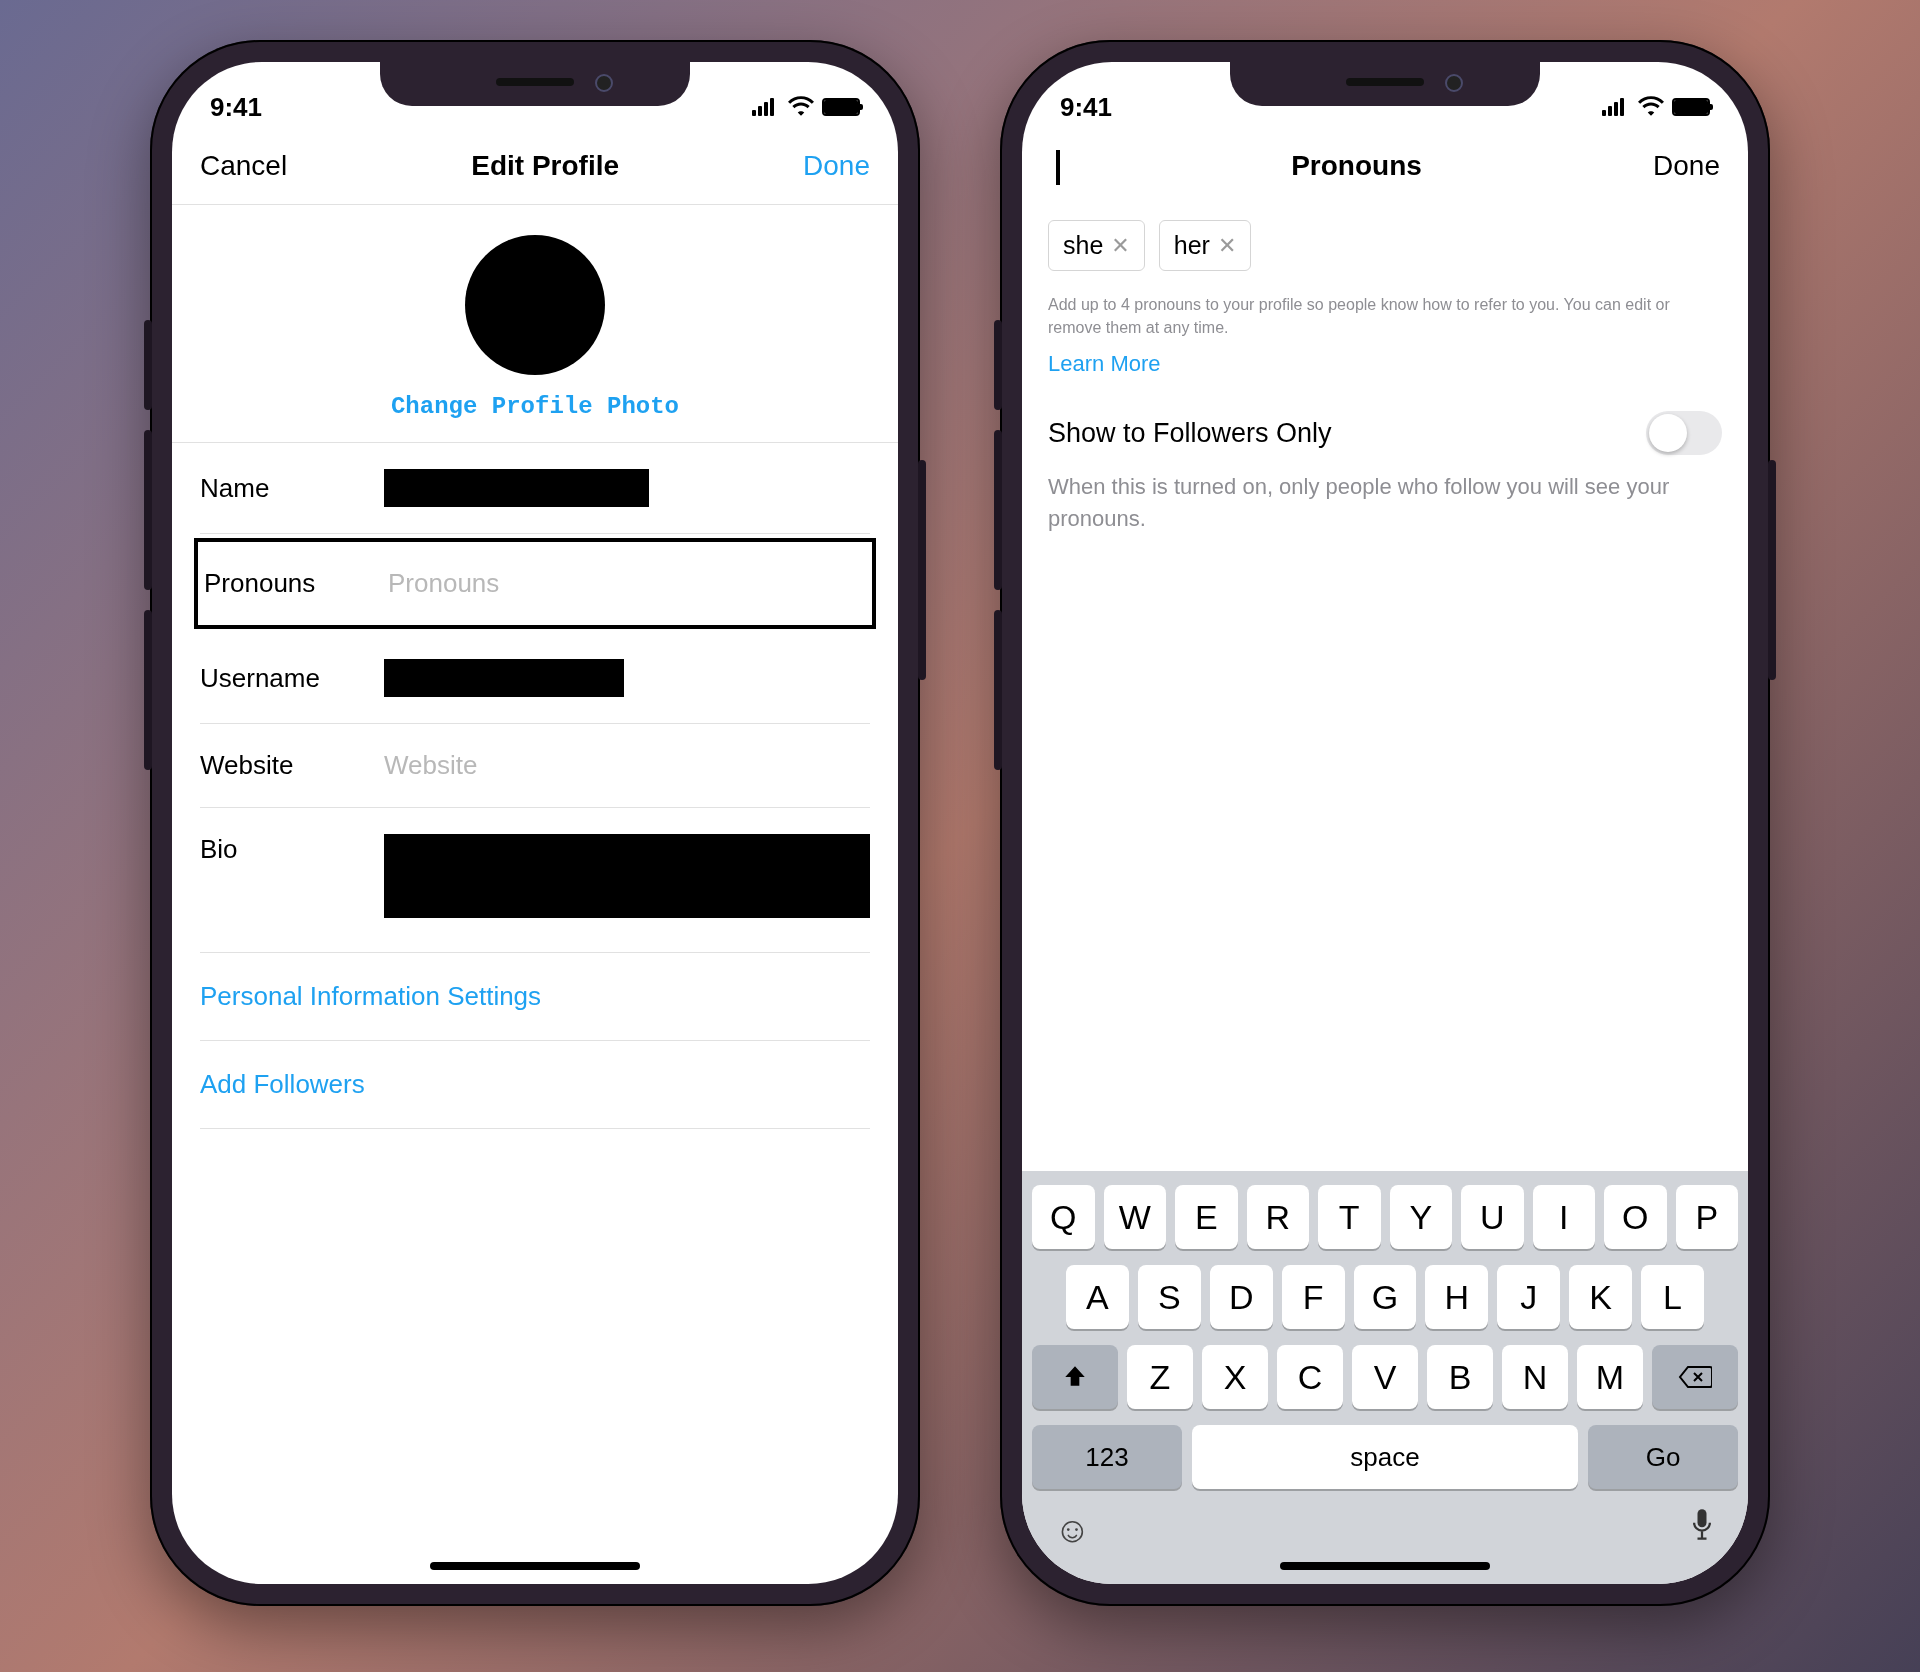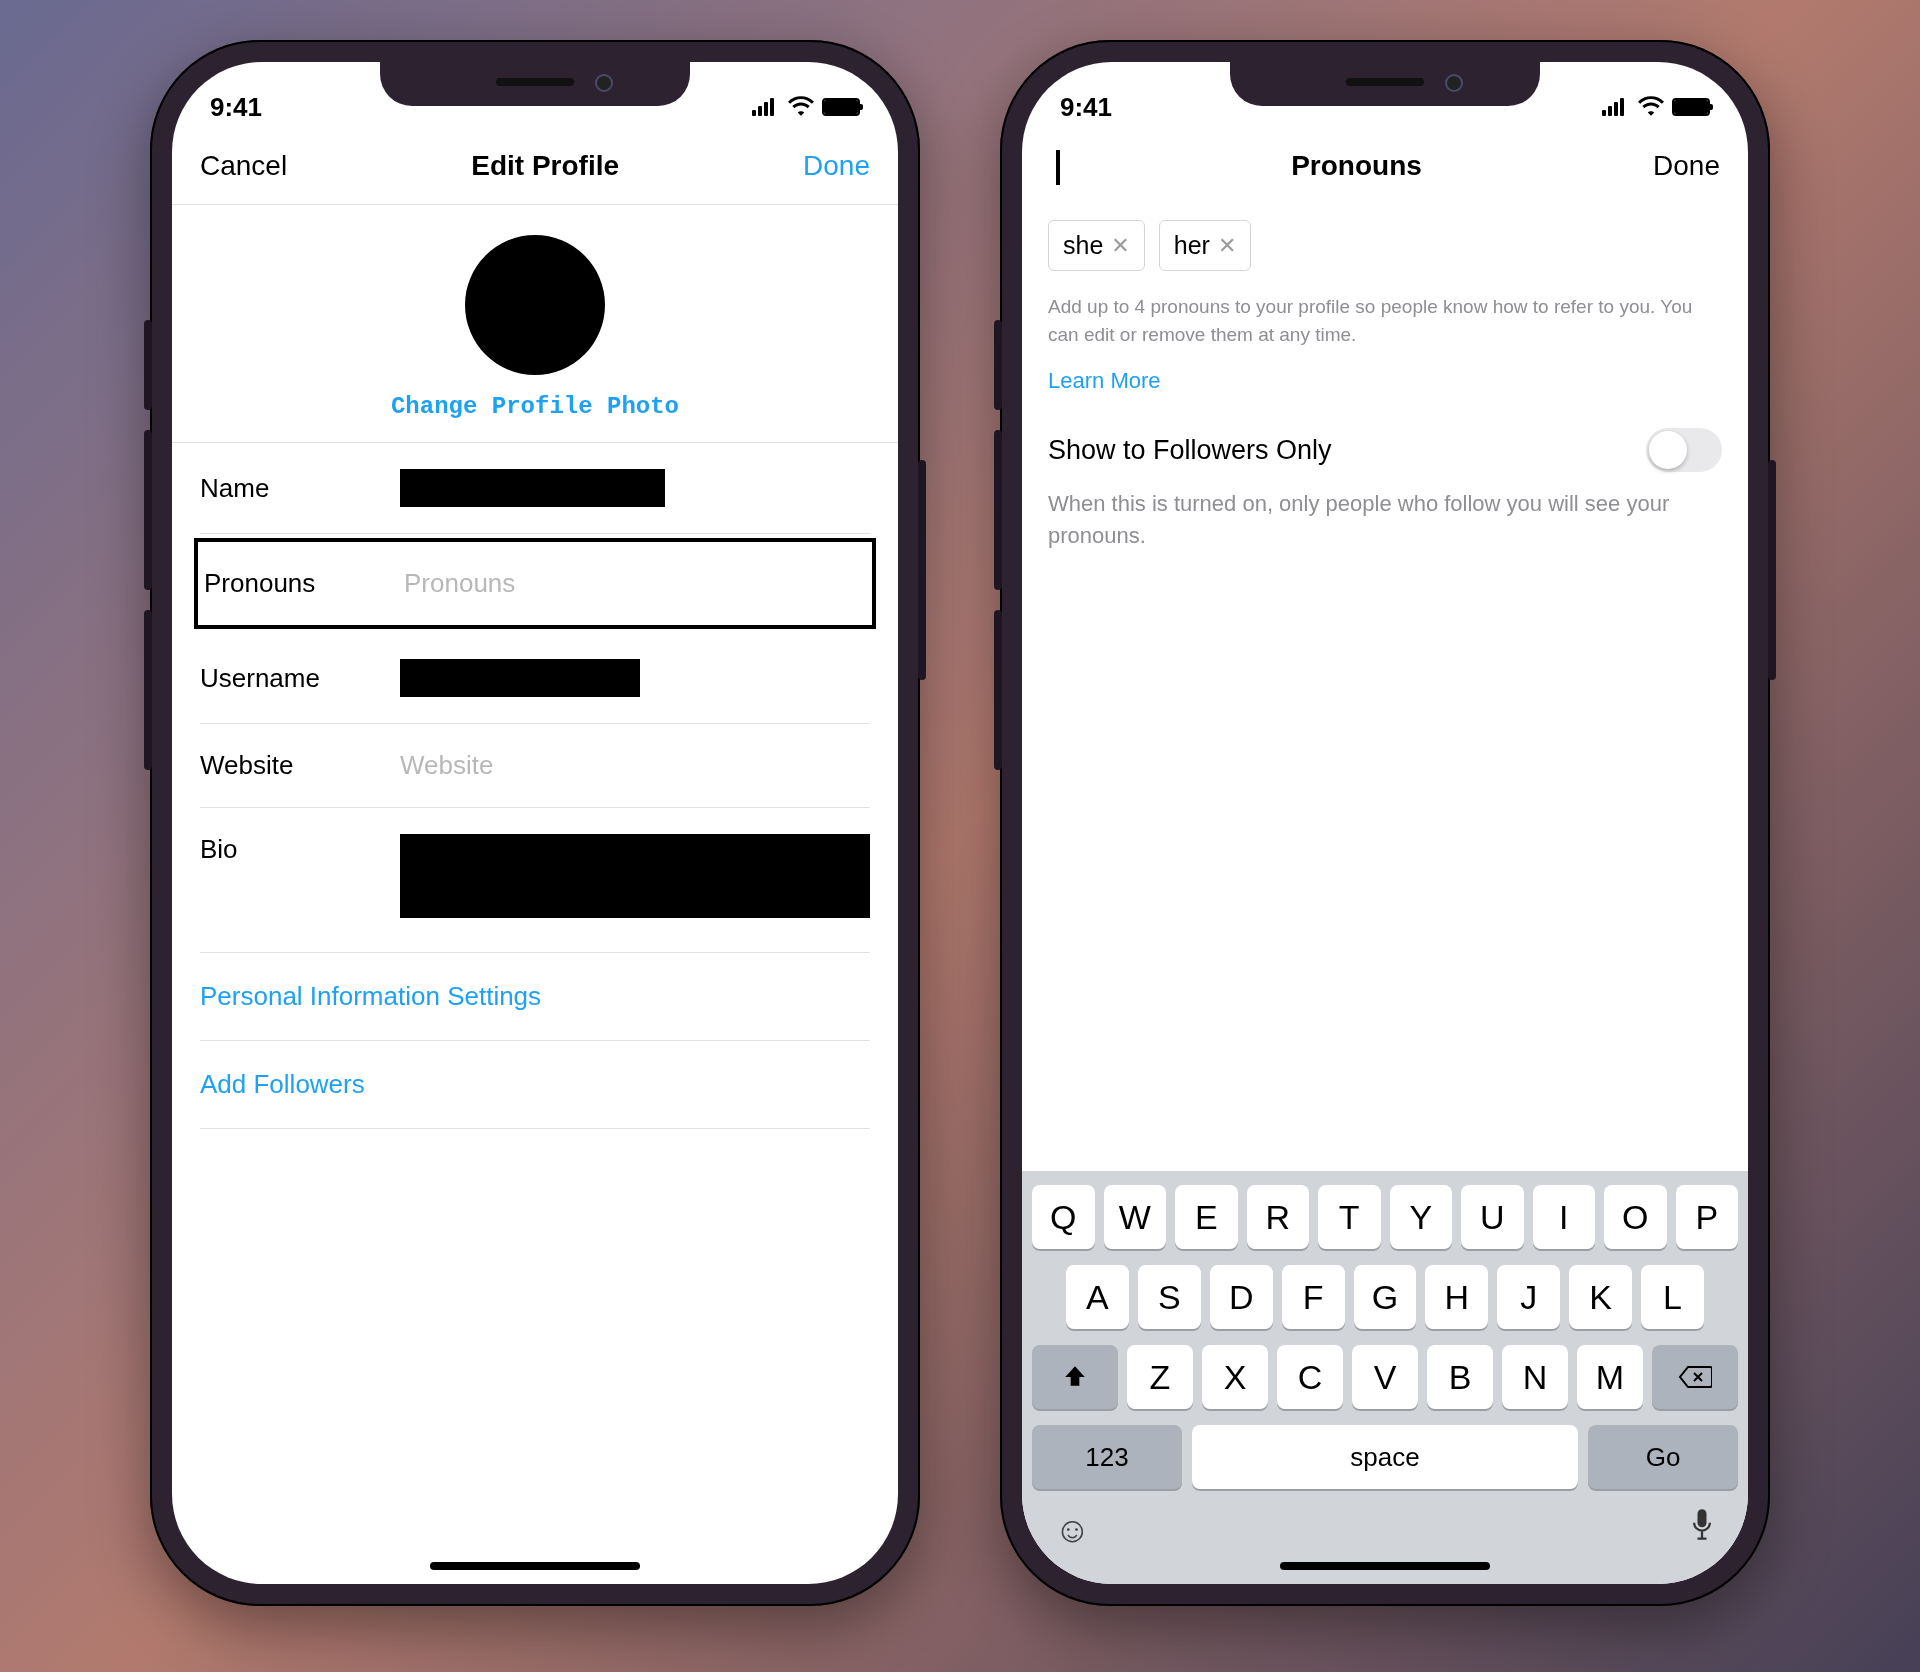--- a/index.html
+++ b/index.html
@@ -72,21 +72,21 @@
   }
   .nav-title{font-weight:700;font-size:28px;}
   .nav-left{color:#000;text-align:center;}
   .nav-right{color:var(--accent);font-weight:400;}
   .nav-back{width:26px;height:26px;border-left:4px solid #000;border-bottom:4px solid #000;transform:rotate(45deg);margin-left:6px;}
   .profile-photo{text-align:center;padding:30px 0 22px;border-bottom:1px solid var(--border);}
   .avatar-circle{width:140px;height:140px;background:#000;border-radius:50%;margin:0 auto 18px;}
   .change-link{color:var(--accent);font-size:24px;font-weight:600;font-family:Liberation Mono, monospace;}
   .form-section{padding:0 28px;}
   .row{
-    display:flex;align-items:center;gap:40px;
+    display:flex;align-items:center;gap:24px;
     padding:26px 0;border-bottom:1px solid var(--border);
     font-size:26px;
   }
   .row.tall{align-items:flex-start;padding:26px 0 34px;}
   .row .lbl{width:160px;flex-shrink:0;font-weight:400;color:#000;}
   .row .val{flex:1;}
   .redact{height:38px;background:#000;}
   .redact.big{height:84px;}
   .placeholder{color:var(--lighttext);}
   .highlight-box{border:4px solid #000;margin:4px -6px;padding:0 6px;}
@@ -94,21 +94,21 @@
   .link-row{padding:28px 0;border-bottom:1px solid var(--border);color:var(--accent);font-size:26px;}
 
   
   .content{padding:16px 26px 0;}
   .chips{display:flex;gap:14px;margin-bottom:22px;}
   .chip{
     border:1px solid #d5d5d5;border-radius:6px;padding:10px 14px;
     display:flex;align-items:center;gap:8px;font-size:25px;color:#000;background:#fff;
   }
   .chip .x{color:#9a9a9a;font-size:22px;}
-  .help-text{color:var(--grytext);font-size:19px;line-height:1.45;margin-bottom:20px;}
+  .help-text{color:var(--grytext);font-size:16px;line-height:1.45;margin-bottom:12px;}
   .learn-more{color:var(--accent);font-size:22px;}
   .toggle-row{
     display:flex;justify-content:space-between;align-items:center;
     padding:34px 0 16px;font-size:27px;color:#000;
   }
   .toggle{width:76px;height:44px;background:#e9e9eb;border-radius:22px;position:relative;}
   .toggle .knob{position:absolute;left:3px;top:3px;width:38px;height:38px;background:#fff;border-radius:50%;box-shadow:0 2px 4px rgba(0,0,0,.25);}
   .sub-text{color:var(--grytext);font-size:22px;line-height:1.45;padding-bottom:20px;}
 
   

